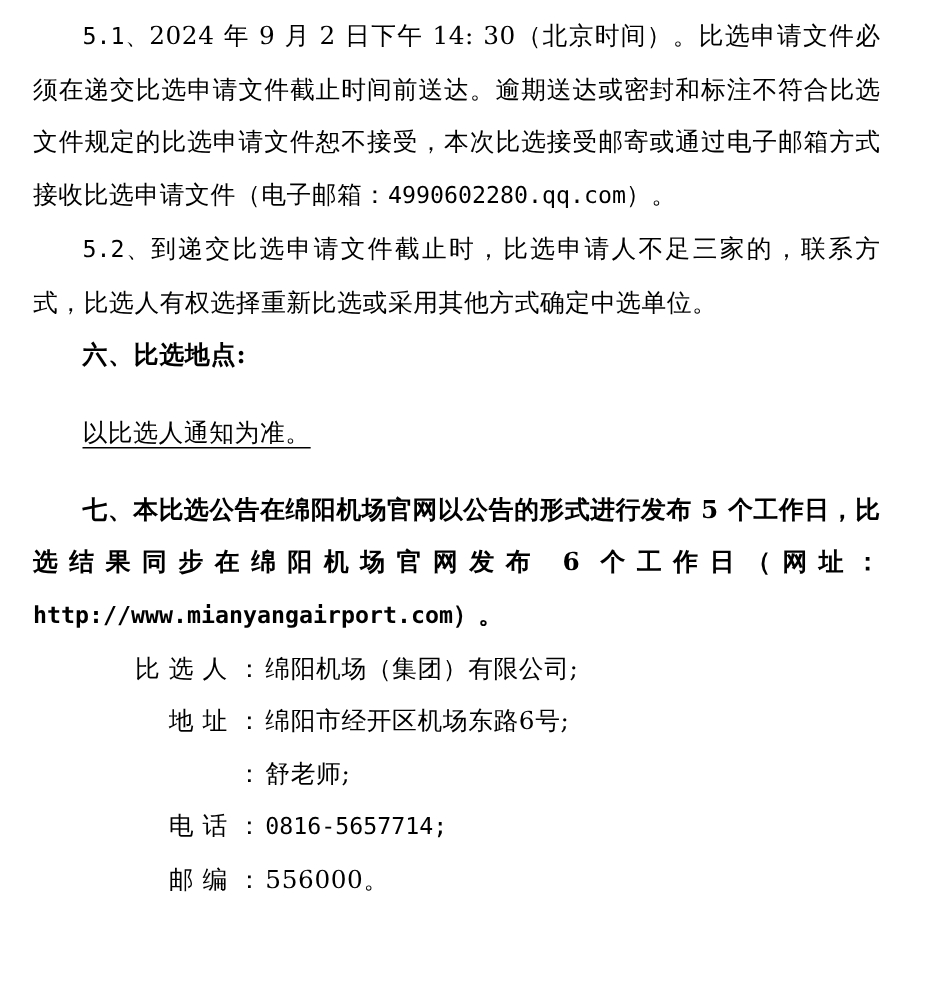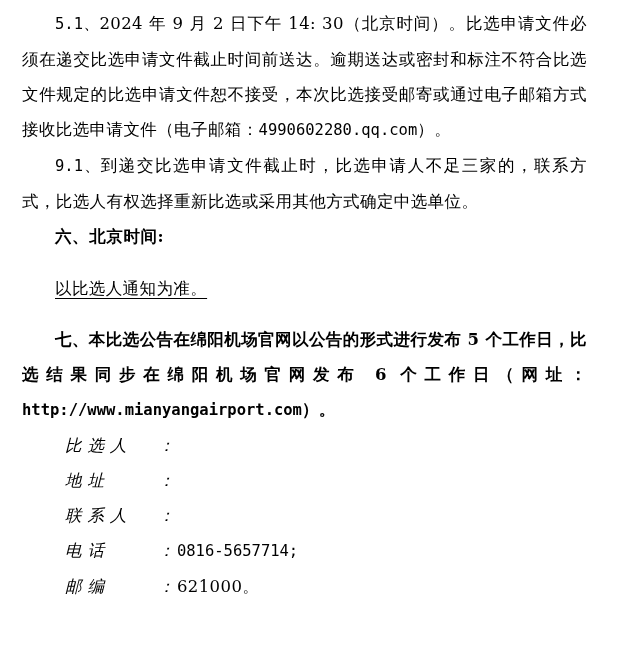--- a/index.html
+++ b/index.html
@@ -77,82 +77,83 @@
   .contact-row {
     display: flex;
     align-items: baseline;
     padding-left: 2.6em;
     letter-spacing: 0.4px;
   }
   .contact-label {
     width: 112px;
     flex: 0 0 112px;
     display: flex;
-    justify-content: space-between;
-    font-style: italic;
+    justify-content: flex-end;
   }
   .contact-label .sep {
     margin: 0 2px 0 6px;
   }
   .contact-value {
     flex: 1 1 auto;
   }
 </style>
 </head>
 <body>
 
 <div class="page">
   <div class="doc">
 
     <p class="para indent"><span class="num">5.1、</span><span>2024 年 9 月 2 日下午 14: 30（北京时间）。比选申请文件必须在递交比选申请文件截止时间前送达。逾期送达或密封和标注不符合比选文件规定的比选申请文件恕不接受，本次比选接受邮寄或通过电子邮箱方式接收比选申请文件（电子邮箱：</span><span class="mono">4990602280.qq.com</span><span>）。</span></p>
 
-    <p class="para indent"><span class="num">9.1、</span><span>到递交比选申请文件截止时，比选申请人不足三家的，联系方式，比选人有权选择重新比选或采用其他方式确定中选单位。</span></p>
+    <p class="para indent"><span class="num">5.2、</span><span>到递交比选申请文件截止时，比选申请人不足三家的，联系方式，比选人有权选择重新比选或采用其他方式确定中选单位。</span></p>
 
-    <p class="heading">六、北京时间:</p>
+    <p class="heading">六、比选地点:</p>
 
     <p class="underline-line"><span class="u">以比选人通知为准。</span></p>
 
     <p class="para indent bold"><span>七、本比选公告在绵阳机场官网以公告的形式进行发布 5 个工作日，比选结果同步在绵阳机场官网发布 6 个工作日（网址：</span><span class="mono">http://www.mianyangairport.com</span><span>）。</span></p>
 
 
     <div class="contact">
 
       <div class="contact-row">
         <div class="contact-label">
           <span>比 选 人</span>
           <span class="sep">：</span>
         </div>
+        <div class="contact-value">绵阳机场（集团）有限公司;</div>
       </div>
 
       <div class="contact-row">
         <div class="contact-label">
           <span>地      址</span>
           <span class="sep">：</span>
         </div>
+        <div class="contact-value">绵阳市经开区机场东路6号;</div>
       </div>
 
       <div class="contact-row">
         <div class="contact-label">
-          <span>联 系 人</span>
           <span class="sep">：</span>
         </div>
+        <div class="contact-value">舒老师;</div>
       </div>
 
       <div class="contact-row">
         <div class="contact-label">
           <span>电      话</span>
           <span class="sep">：</span>
         </div>
         <div class="contact-value mono">0816-5657714;</div>
       </div>
 
       <div class="contact-row">
         <div class="contact-label">
           <span>邮      编</span>
           <span class="sep">：</span>
         </div>
-        <div class="contact-value">621000。</div>
+        <div class="contact-value">556000。</div>
       </div>
 
     </div>
 
   </div>
 </div>
 
 </body></html>

